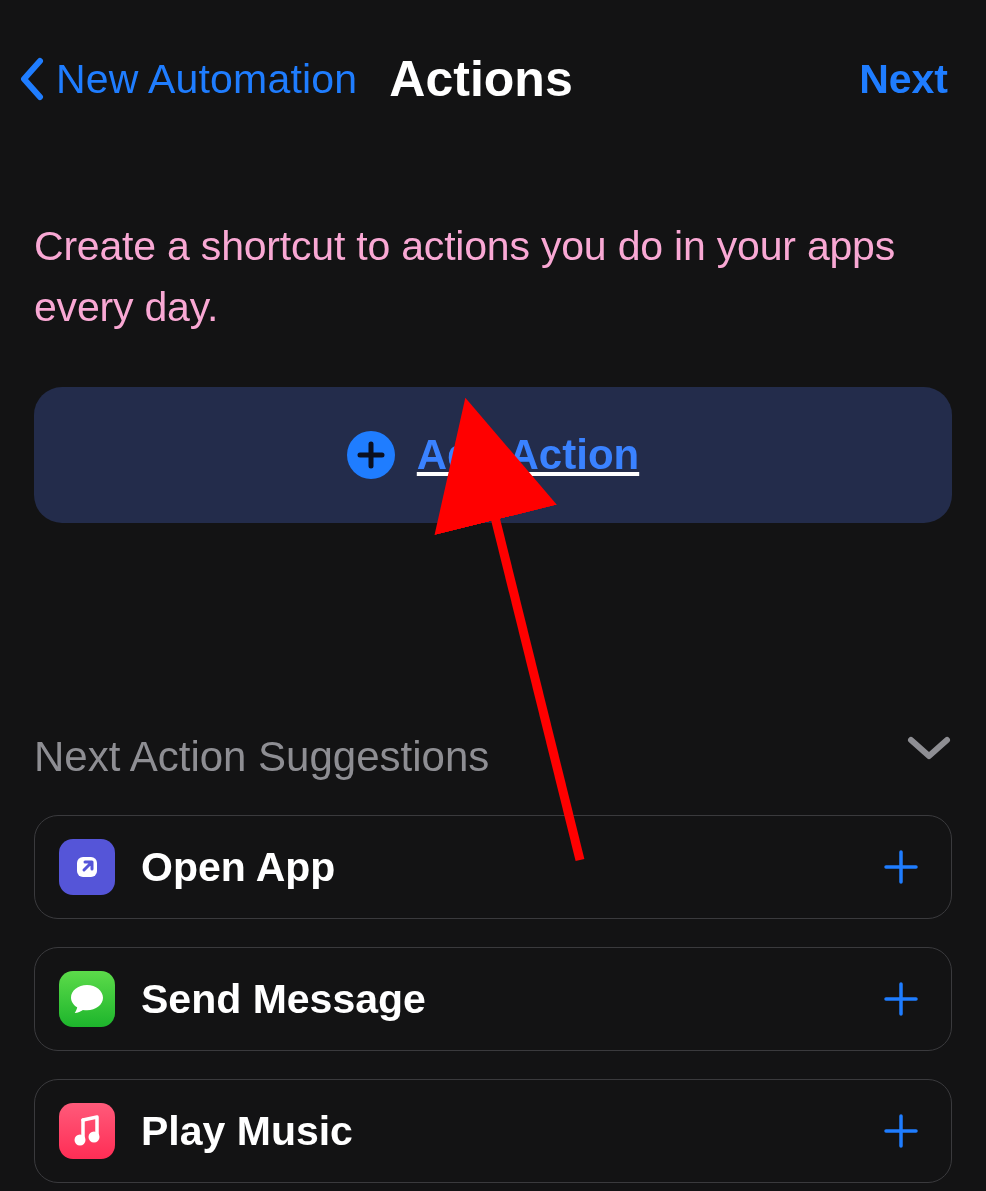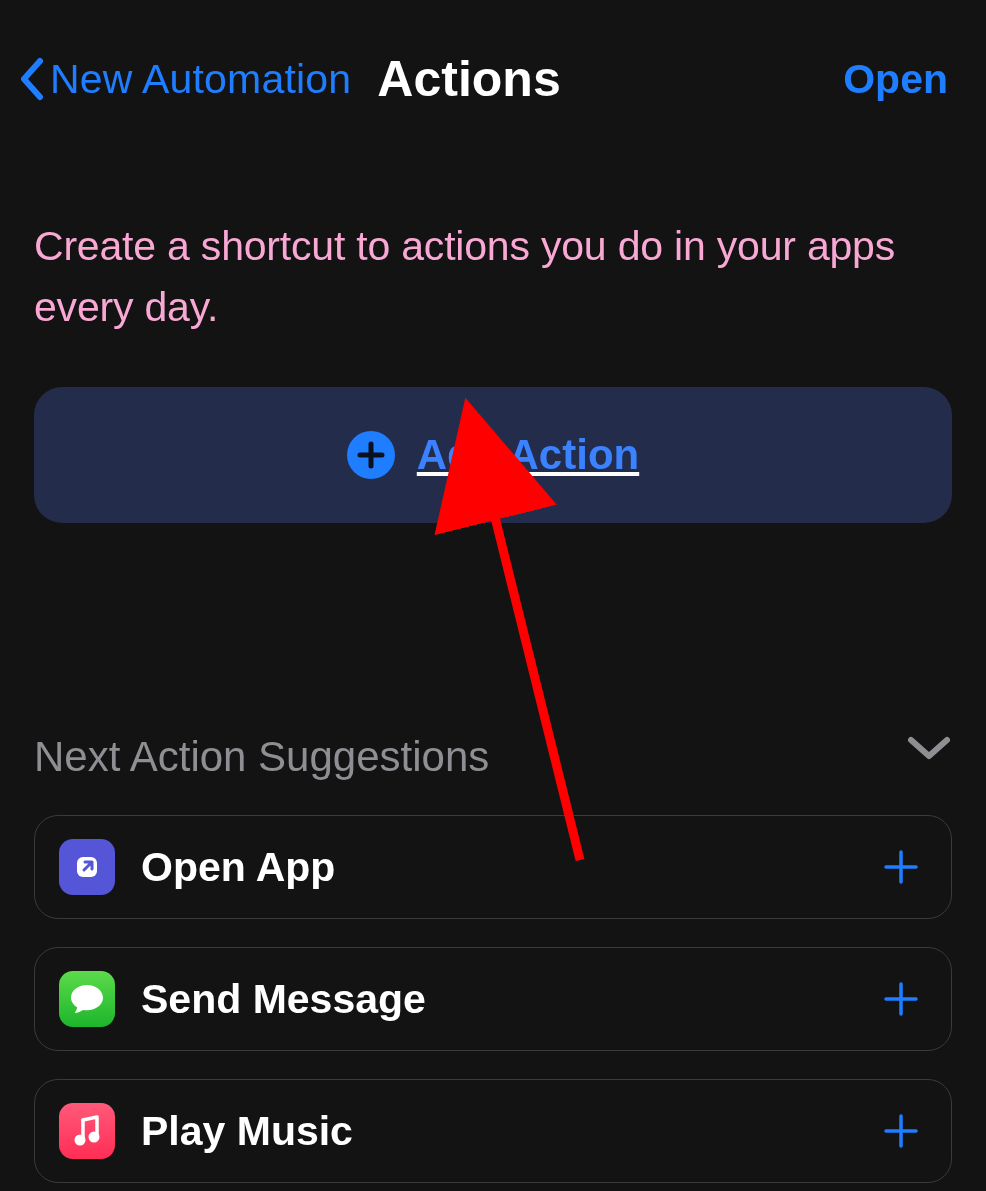--- a/index.html
+++ b/index.html
@@ -14,21 +14,21 @@
     
     .nav {
       display: flex;
       align-items: center;
       justify-content: space-between;
       padding: 50px 38px 0 18px;
     }
     .nav-left {
       display: flex;
       align-items: center;
-      gap: 6px;
+      gap: 12px;
     }
     .chevron-back svg { display:block; }
     .back-label {
       color: #1f7dff;
       font-size: 41px;
       font-weight: 400;
       letter-spacing: 0.2px;
     }
     .title-label {
       color: #fff;
@@ -131,21 +131,21 @@
 <div class="nav">
   <div class="nav-left">
     <span class="chevron-back">
       <svg width="26" height="44" viewBox="0 0 26 44" fill="none">
         <path d="M22 4 L6 22 L22 40" stroke="#1f7dff" stroke-width="6" stroke-linecap="round" stroke-linejoin="round"></path>
       </svg>
     </span>
     <span class="back-label">New Automation</span>
     <span class="title-label">Actions</span>
   </div>
-  <span class="next-label">Open</span>
+  <span class="next-label">Next</span>
 </div>
 
 <div class="desc">Create a shortcut to actions you do in your apps every day.</div>
 
 <div class="add-btn">
   <span class="plus-badge">
     <svg width="28" height="28" viewBox="0 0 28 28">
       <path d="M14 3 V25 M3 14 H25" stroke="#0b1020" stroke-width="5" stroke-linecap="round"></path>
     </svg>
   </span>

